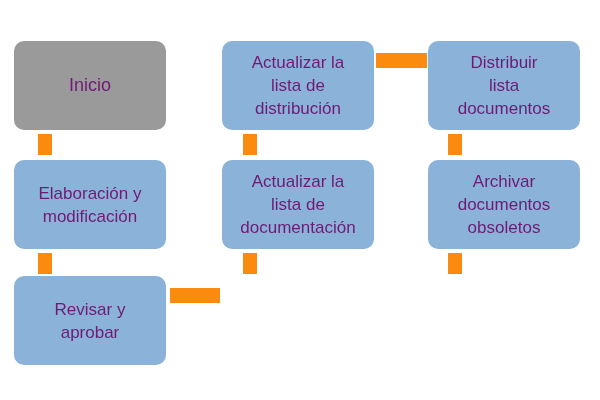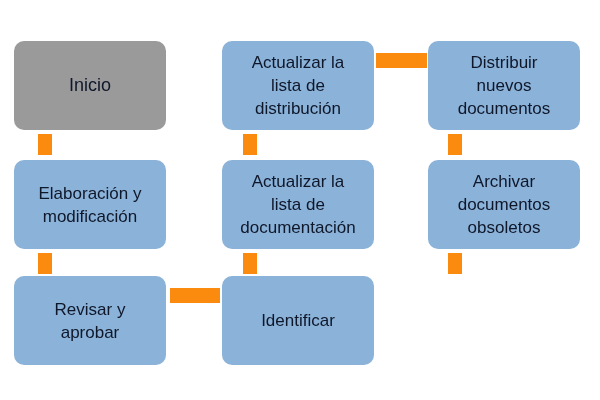--- a/index.html
+++ b/index.html
@@ -9,21 +9,21 @@
     background:#ffffff;
     font-family:"Liberation Sans", sans-serif;
     overflow:hidden;
   }
   .node{
     position:absolute;
     width:152px;height:89px;
     border-radius:10px;
     display:flex;align-items:center;justify-content:center;
     text-align:center;
-    color:#0f172a;
+    color:#701a75;
     box-sizing:border-box;
     padding:0 12px;
   }
   .node .label{white-space:pre-line;}
   .step{
     background:#8BB2D8;
     font-size:17px;
     line-height:23px;
     font-weight:400;
   }
@@ -65,27 +65,24 @@
   <div class="node step col1 row0">
     <span class="label">Actualizar la
 lista de
 distribución</span>
   </div>
   <div class="node step col1 row1">
     <span class="label">Actualizar la
 lista de
 documentación</span>
   </div>
-  <div class="node step col1 row2">
-    <span class="label">Identificar</span>
-  </div>
 
   <div class="node step col2 row0">
     <span class="label">Distribuir
-nuevos
+lista
 documentos</span>
   </div>
   <div class="node step col2 row1">
     <span class="label">Archivar
 documentos
 obsoletos</span>
   </div>
 
   <div class="conn v cx0 cy0"></div>
   <div class="conn v cx0 cy1"></div>

